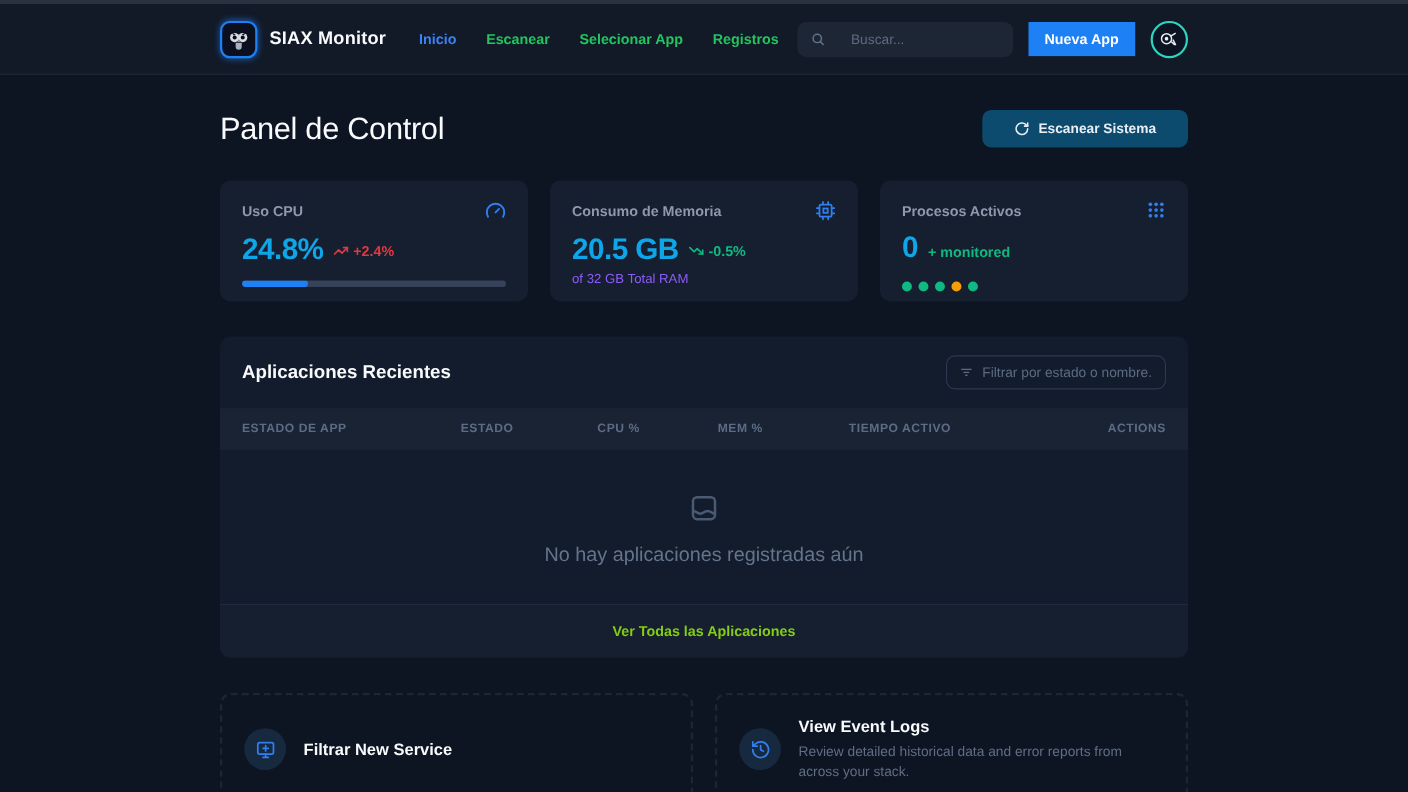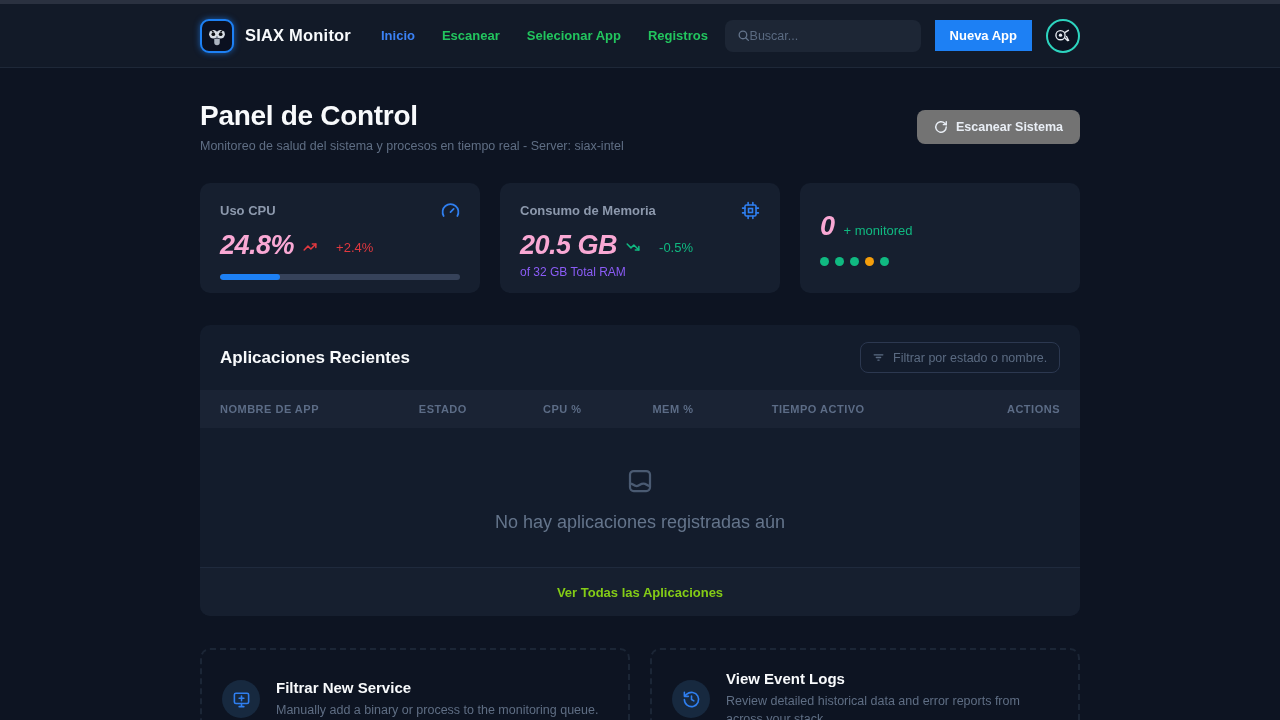--- a/index.html
+++ b/index.html
@@ -18,21 +18,21 @@
     width:34px; height:34px; border-radius:9px; background:#0b1020;
     border:2px solid #1d80f4; box-shadow:0 0 6px #1d80f4aa;
     display:flex; align-items:center; justify-content:center; flex:0 0 auto;
   }
   .brand { font-size:16.5px; font-weight:800; color:#f8fafc; margin-left:11px; letter-spacing:.2px; }
   .nav-links { display:flex; gap:27px; margin-left:30px; }
   .nav-link { font-size:13px; font-weight:600; color:#22c55e; text-decoration:none; cursor:pointer; }
   .nav-link.active { color:#3b82f6; }
   .nav-right { margin-left:auto; display:flex; align-items:center; gap:14px; }
   .search-box {
-    display:flex; align-items:center; gap:0; background:#1d2635;
+    display:flex; align-items:center; gap:24px; background:#1d2635;
     border-radius:8px; height:32px; width:196px; padding:0 12px; color:#64748b;
   }
   .search-box input {
     background:transparent; border:none; outline:none; color:#cbd5e1;
     font-size:12.5px; width:100%; font-family:"Liberation Sans", sans-serif;
   }
   .search-box input::placeholder { color:#5b6b82; }
   .btn-primary {
     background:#1d80f4; color:#fff; border:none; border-radius:0;
     font-size:13px; font-weight:700; padding:8px 15px; cursor:pointer;
@@ -40,37 +40,37 @@
   }
   .avatar {
     width:34px; height:34px; border-radius:50%; background:#0c1322;
     border:2px solid #2dd4bf; display:flex; align-items:center; justify-content:center;
     overflow:hidden; cursor:pointer;
   }
 
   
   .main { width:880px; margin:0 auto; padding-top:32px; }
   .page-head { display:flex; justify-content:space-between; align-items:center; }
-  .page-title { font-size:28px; font-weight:700; color:#f8fafc; letter-spacing:-.3px; }
+  .page-title { font-size:28px; font-weight:400; color:#f8fafc; letter-spacing:-.3px; }
   .page-sub { font-size:12.5px; color:#5f6e84; margin-top:7px; }
   .btn-dark {
-    background:#737373; color:#e9eef5; border:none; border-radius:8px;
-    font-size:12.5px; font-weight:700; padding:10px 17px; cursor:pointer;
+    background:#0c4a6e; color:#e9eef5; border:none; border-radius:8px;
+    font-size:12.5px; font-weight:700; padding:10px 29px; cursor:pointer;
     display:flex; align-items:center; gap:8px; font-family:"Liberation Sans", sans-serif;
   }
 
   
   .stats { display:grid; grid-template-columns:repeat(3,1fr); gap:20px; margin-top:30px; }
   .stat-card { background:#161f2f; border-radius:10px; padding:18px 20px; height:110px; }
   .stat-top { display:flex; justify-content:space-between; align-items:center; }
   .stat-label { font-size:13px; font-weight:700; color:#8d99ad; }
   .stat-icon { color:#2f7ff0; display:flex; }
   .stat-valrow { display:flex; align-items:baseline; gap:9px; margin-top:10px; }
-  .stat-value { font-size:27px; font-weight:800; color:#f9a8d4; letter-spacing:-.5px;font-style:italic; }
-  .trend { font-size:13px; font-weight:400; display:flex; align-items:center; gap:19px; }
+  .stat-value { font-size:27px; font-weight:800; color:#0ea5e9; letter-spacing:-.5px; }
+  .trend { font-size:13px; font-weight:700; display:flex; align-items:center; gap:4px; }
   .trend.neg-red { color:#e1383f; }
   .trend.pos-green { color:#10b981; }
   .progress-track { margin-top:13px; height:6px; border-radius:3px; background:#36425a; overflow:hidden; }
   .progress-fill { height:100%; border-radius:3px; background:#1d80f4; }
   .stat-sub { font-size:12px; color:#8b5cf6; margin-top:4px; }
   .dots { display:flex; gap:6px; margin-top:15px; }
   .dot { width:9px; height:9px; border-radius:50%; }
 
   
   .table-card { margin-top:32px; background:#131c2c; border-radius:10px; overflow:hidden; }
@@ -159,21 +159,20 @@
         </svg>
       </div>
     </div>
   </div>
 </div>
 
 <div class="main">
   <div class="page-head">
     <div>
       <div class="page-title">Panel de Control</div>
-      <div class="page-sub">Monitoreo de salud del sistema y procesos en tiempo real - Server: siax-intel</div>
     </div>
     <button class="btn-dark">
       <span>
         <svg width="14" height="14" viewBox="0 0 24 24" fill="none" stroke="currentColor" stroke-width="2.4" stroke-linecap="round" stroke-linejoin="round">
           <path d="M21 12a9 9 0 1 1-2.64-6.36L21 8"></path>
             <polyline points="21 3 21 8 16 8"></polyline>
         </svg>
       </span>
       <span>Escanear Sistema</span>
     </button>
@@ -228,20 +227,36 @@
                 <polyline points="16 17 22 17 22 11"></polyline>
             </svg>
           </span>
           <span>-0.5%</span>
         </div>
       </div>
       <div class="stat-sub">of 32 GB Total RAM</div>
     </div>
 
     <div class="stat-card">
+      <div class="stat-top">
+        <div class="stat-label">Procesos Activos</div>
+        <div class="stat-icon">
+          <svg width="18" height="18" viewBox="0 0 24 24" fill="currentColor">
+            <circle cx="5" cy="5" r="2.2"></circle>
+              <circle cx="12" cy="5" r="2.2"></circle>
+              <circle cx="19" cy="5" r="2.2"></circle>
+            <circle cx="5" cy="12" r="2.2"></circle>
+              <circle cx="12" cy="12" r="2.2"></circle>
+              <circle cx="19" cy="12" r="2.2"></circle>
+            <circle cx="5" cy="19" r="2.2"></circle>
+              <circle cx="12" cy="19" r="2.2"></circle>
+              <circle cx="19" cy="19" r="2.2"></circle>
+          </svg>
+        </div>
+      </div>
       <div class="stat-valrow">
         <div class="stat-value">0</div>
         <div class="trend pos-green">+ monitored</div>
       </div>
       <div class="dots">
         <span class="dot" style="background: rgb(16, 185, 129);"></span>
         <span class="dot" style="background: rgb(16, 185, 129);"></span>
         <span class="dot" style="background: rgb(16, 185, 129);"></span>
         <span class="dot" style="background: rgb(245, 158, 11);"></span>
         <span class="dot" style="background: rgb(16, 185, 129);"></span>
@@ -257,21 +272,21 @@
           <svg width="13" height="13" viewBox="0 0 24 24" fill="none" stroke="currentColor" stroke-width="2.4" stroke-linecap="round">
             <line x1="4" y1="7" x2="20" y2="7"></line>
               <line x1="8" y1="12" x2="16" y2="12"></line>
               <line x1="11" y1="17" x2="13" y2="17"></line>
           </svg>
         </span>
         <input type="text" placeholder="Filtrar por estado o nombre..." style="">
       </div>
     </div>
     <div class="col-row">
-      <div>NOMBRE DE APP</div>
+      <div>ESTADO DE APP</div>
       <div>ESTADO</div>
       <div>CPU %</div>
       <div>MEM %</div>
       <div>TIEMPO ACTIVO</div>
       <div>ACTIONS</div>
     </div>
     <div class="empty-state">
       <div class="empty-icon" style="display:inline-block">
         <svg width="30" height="30" viewBox="0 0 24 24" fill="none" stroke="currentColor" stroke-width="1.8" stroke-linecap="round" stroke-linejoin="round">
           <rect x="4" y="4" width="16" height="16" rx="3"></rect>
@@ -290,21 +305,20 @@
       <div class="action-icon">
         <svg width="19" height="19" viewBox="0 0 24 24" fill="none" stroke="currentColor" stroke-width="2" stroke-linecap="round" stroke-linejoin="round">
           <rect x="3" y="4" width="18" height="13" rx="2"></rect>
           <line x1="12" y1="7.5" x2="12" y2="13.5"></line>
             <line x1="9" y1="10.5" x2="15" y2="10.5"></line>
           <path d="M9 21h6M12 17v4"></path>
         </svg>
       </div>
       <div>
         <div class="action-title">Filtrar New Service</div>
-        <div class="action-desc">Manually add a binary or process to the monitoring queue.</div>
       </div>
     </div>
     <div class="action-card">
       <div class="action-icon">
         <svg width="19" height="19" viewBox="0 0 24 24" fill="none" stroke="currentColor" stroke-width="2" stroke-linecap="round" stroke-linejoin="round">
           <path d="M3 12a9 9 0 1 0 3-6.7L3.5 7.5"></path>
             <polyline points="3 3 3 8 8 8"></polyline>
             <polyline points="12 7.5 12 12 15 13.8"></polyline>
         </svg>
       </div>

